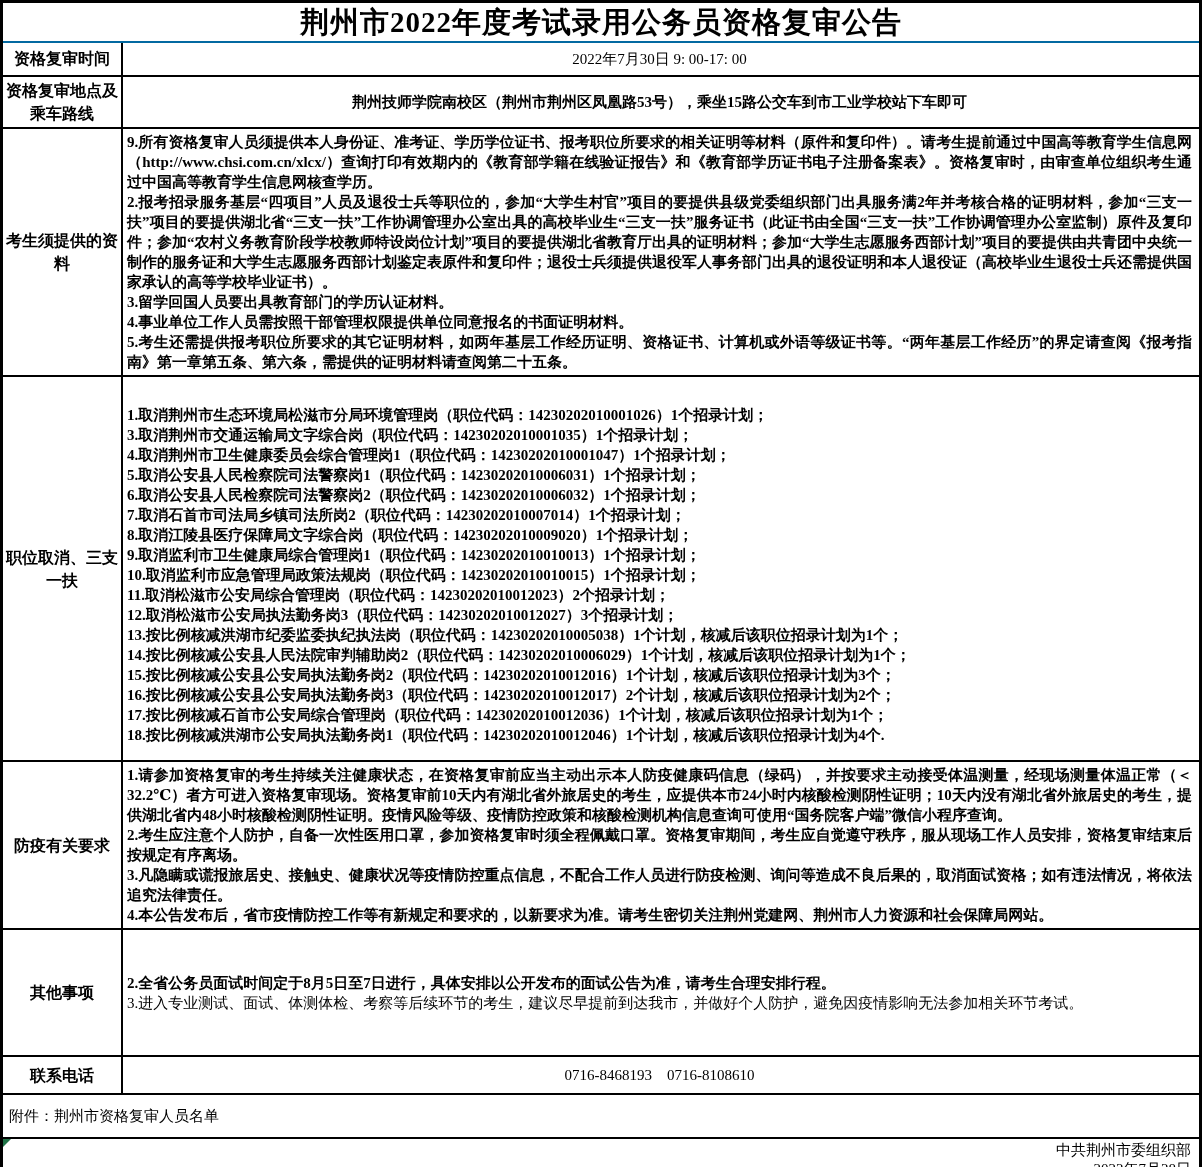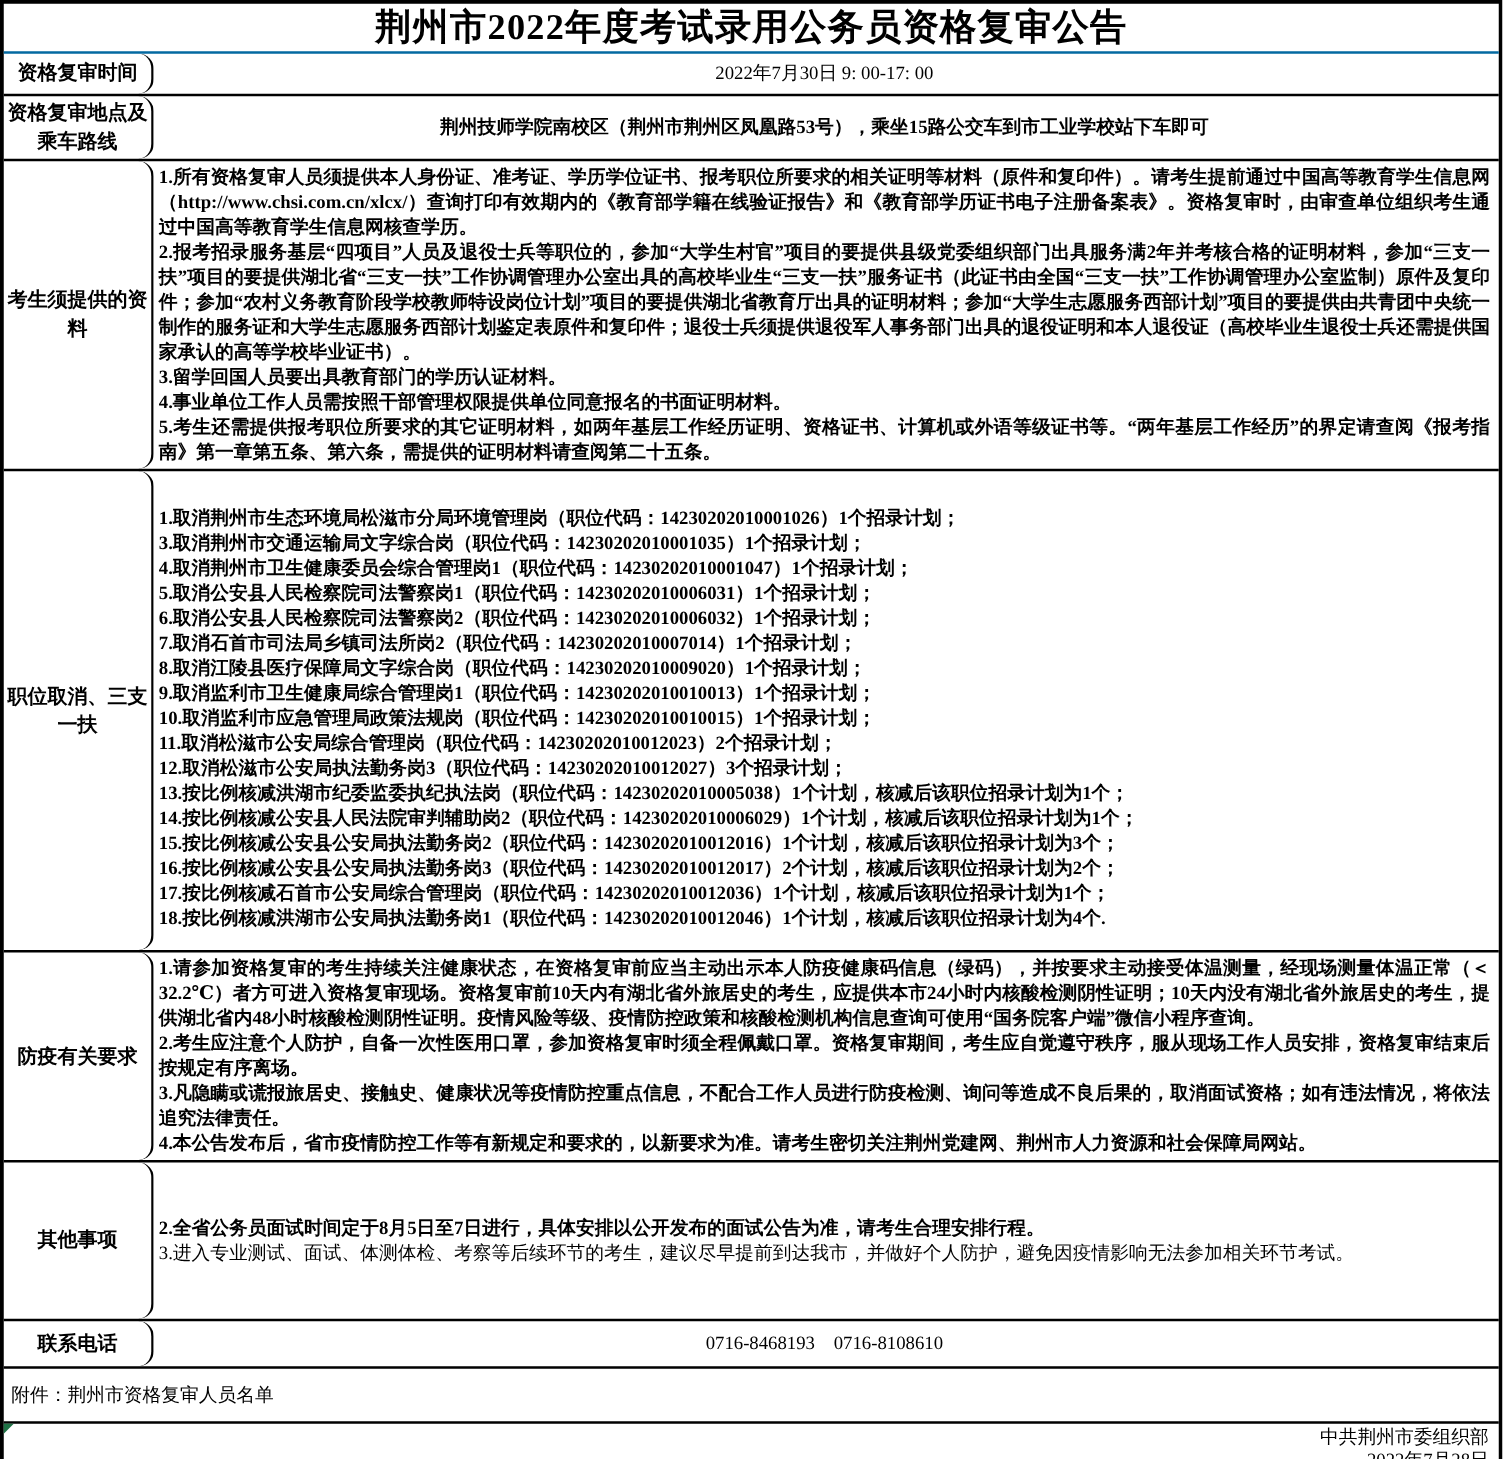--- a/index.html
+++ b/index.html
@@ -35,21 +35,20 @@
     flex:0 0 120px;
     border-right:2px solid #000;
     display:flex;
     align-items:center;
     justify-content:center;
     text-align:center;
     font-weight:bold;
     font-size:16px;
     line-height:1.45;
     padding:2px 3px;
-    border-radius:12px;
   }
   .content-cell {
     flex:1;
     padding:3px 7px 3px 4px;
     font-size:15px;
     line-height:20px;
     display:flex;
     flex-direction:column;
     justify-content:center;
     min-width:0;
@@ -106,21 +105,21 @@
   </div>
 
   <div class="row row-place">
     <div class="label-cell">资格复审地点及乘车路线</div>
     <div class="content-cell center">荆州技师学院南校区（荆州市荆州区凤凰路53号），乘坐15路公交车到市工业学校站下车即可</div>
   </div>
 
   <div class="row row-materials">
     <div class="label-cell">考生须提供的资料</div>
     <div class="content-cell">
-        <div class="para bold">1.所有资格复审人员须提供本人身份证、准考证、学历学位证书、报考职位所要求的相关证明等材料（原件和复印件）。请考生提前通过中国高等教育学生信息网（http://www.chsi.com.cn/xlcx/）查询打印有效期内的《教育部学籍在线验证报告》和《教育部学历证书电子注册备案表》。资格复审时，由审查单位组织考生通过中国高等教育学生信息网核查学历。</div>
+        <div class="para bold">9.所有资格复审人员须提供本人身份证、准考证、学历学位证书、报考职位所要求的相关证明等材料（原件和复印件）。请考生提前通过中国高等教育学生信息网（http://www.chsi.com.cn/xlcx/）查询打印有效期内的《教育部学籍在线验证报告》和《教育部学历证书电子注册备案表》。资格复审时，由审查单位组织考生通过中国高等教育学生信息网核查学历。</div>
         <div class="para bold">2.报考招录服务基层“四项目”人员及退役士兵等职位的，参加“大学生村官”项目的要提供县级党委组织部门出具服务满2年并考核合格的证明材料，参加“三支一扶”项目的要提供湖北省“三支一扶”工作协调管理办公室出具的高校毕业生“三支一扶”服务证书（此证书由全国“三支一扶”工作协调管理办公室监制）原件及复印件；参加“农村义务教育阶段学校教师特设岗位计划”项目的要提供湖北省教育厅出具的证明材料；参加“大学生志愿服务西部计划”项目的要提供由共青团中央统一制作的服务证和大学生志愿服务西部计划鉴定表原件和复印件；退役士兵须提供退役军人事务部门出具的退役证明和本人退役证（高校毕业生退役士兵还需提供国家承认的高等学校毕业证书）。</div>
         <div class="para bold">3.留学回国人员要出具教育部门的学历认证材料。</div>
         <div class="para bold">4.事业单位工作人员需按照干部管理权限提供单位同意报名的书面证明材料。</div>
         <div class="para bold">5.考生还需提供报考职位所要求的其它证明材料，如两年基层工作经历证明、资格证书、计算机或外语等级证书等。“两年基层工作经历”的界定请查阅《报考指南》第一章第五条、第六条，需提供的证明材料请查阅第二十五条。</div>
       </div>
   </div>
 
   <div class="row row-positions">
     <div class="label-cell">职位取消、三支一扶</div>
     <div class="content-cell">

